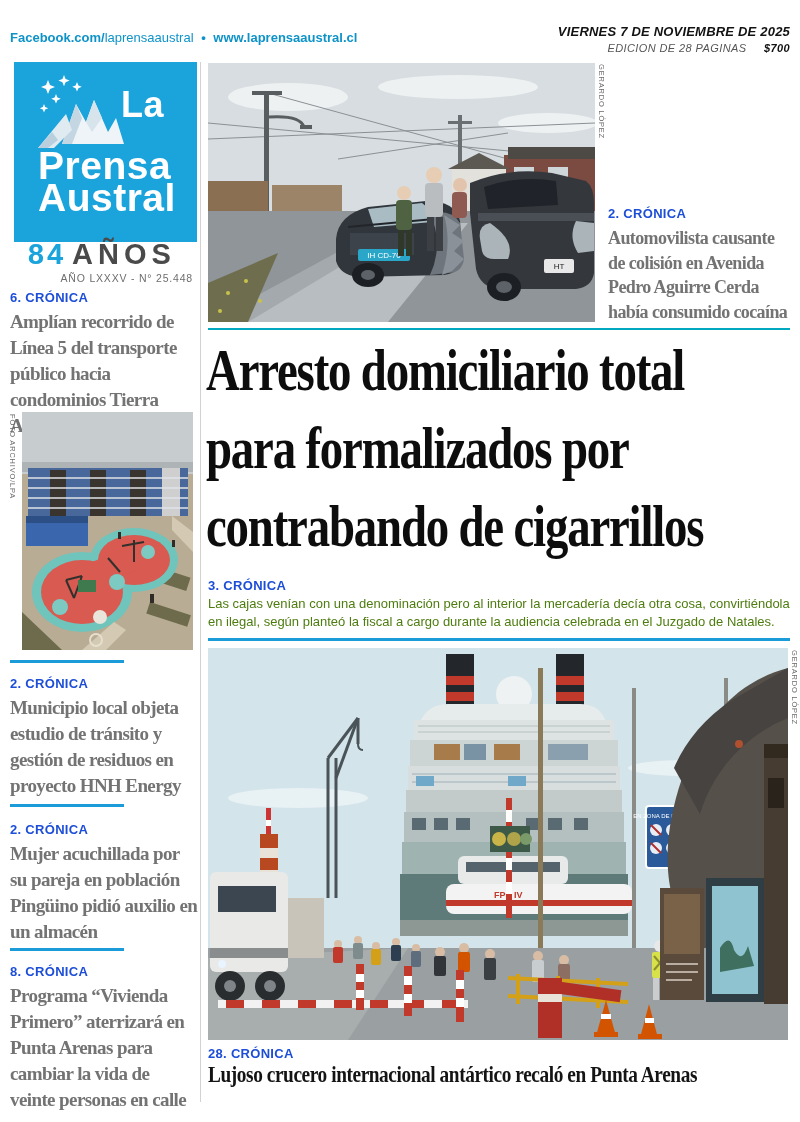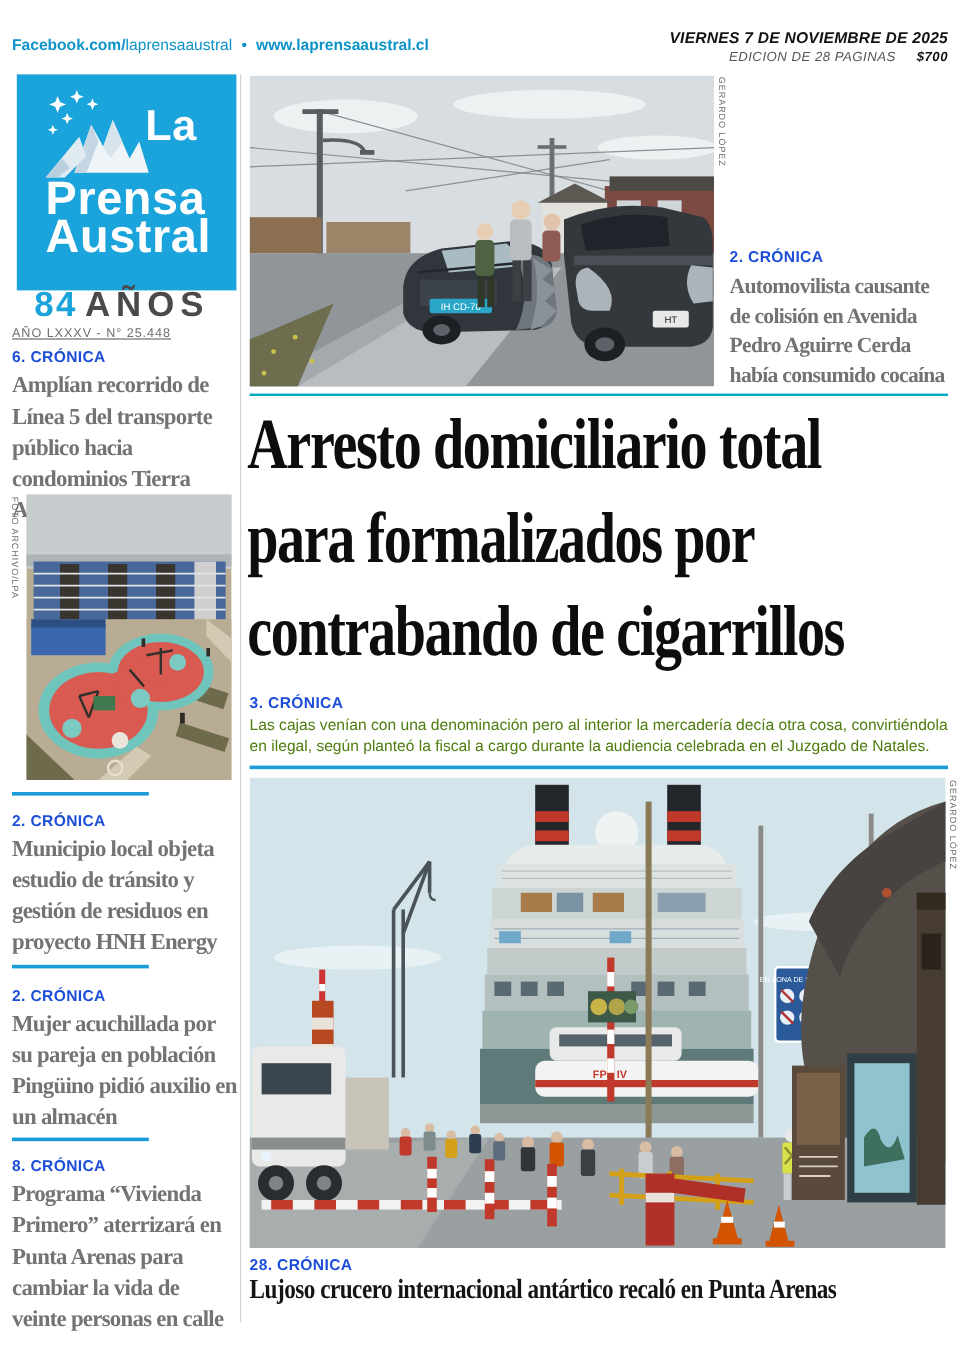--- a/index.html
+++ b/index.html
@@ -19,22 +19,22 @@
   #edition-line { font-size:11px; color:#555; margin-top:3px; letter-spacing:0.4px; }
   #edition-line .price { font-weight:700; color:#111; margin-left:14px; }
 
   
   #logo-box { left:14px; top:62px; width:183px; height:180px; background:#1ba3dc; }
   .logo-word { position:absolute; color:#fff; font-weight:700; letter-spacing:0.5px; }
   #logo-la      { left:107px; top:22px;  font-size:36px; }
   #logo-prensa  { left:24px;  top:70px;  font-size:39px;margin-top:12px; }
   #logo-austral { left:24px;  top:114px; font-size:39px; }
   #years-line { left:10px; top:238px; width:183px; text-align:center; font-weight:700; font-size:29px; letter-spacing:5px; color:#4a4a4a; }
-  #years-line .num { color:#1ba3dc; letter-spacing:2px; margin-right:6px; }
-  #issue-line { left:10px; top:272px; width:183px; text-align:left; font-size:10.5px; color:#6e6e6e; letter-spacing:0.8px;text-decoration:underline; }
+  #years-line .num { color:#1ba3dc; letter-spacing:2px; margin-right:6px;font-family:Liberation Mono, monospace; }
+  #issue-line { left:10px; top:272px; width:183px; text-align:right; font-size:10.5px; color:#6e6e6e; letter-spacing:0.8px; }
 
   
   #col-sep { left:200px; top:62px; width:1px; height:1040px; background:#d2d2d2; }
 
   
   .kicker { font-size:13px; font-weight:700; color:#1d4ed8; letter-spacing:0.3px; }
   .h-serif { font-family:Liberation Serif, serif; font-weight:700; color:#737373; letter-spacing:-0.6px; }
   .left-story { left:10px; width:188px; }
   .left-story .h-serif { font-size:19px; line-height:26px; margin-top:4px; }
 

